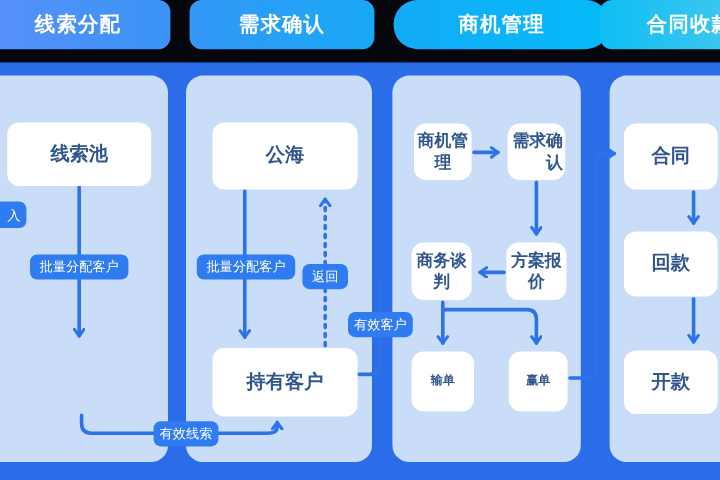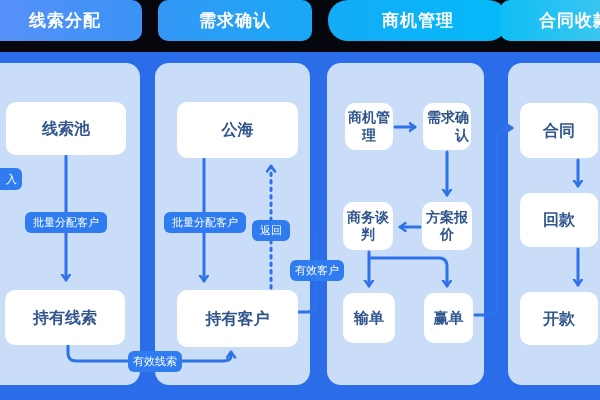--- a/index.html
+++ b/index.html
@@ -27,21 +27,21 @@
   .panel4{left:508px;width:120px;}
   
   .node{
     position:absolute;background:#fff;border-radius:10px;
     display:flex;align-items:center;justify-content:center;text-align:center;
     color:#31568D;font-weight:600;box-sizing:border-box;padding:2px;
     word-break:break-all;line-height:1.25;
   }
   .fs16{font-size:16px;}
   .fs14{font-size:14px;}
-  .fs15{font-size:15px;}
+  .fs15{font-size:10px;}
   
   .pill{
     position:absolute;background:#2F7BF0;color:#fff;border-radius:6px;
     display:flex;align-items:center;justify-content:center;
     font-size:11px;font-weight:500;box-sizing:border-box;white-space:nowrap;
   }
   .pill-import{justify-content:flex-end;padding-right:5px;}
   svg.wires{position:absolute;left:0;top:0;width:600px;height:400px;}
 </style>
 </head>
@@ -93,21 +93,20 @@
 
       <path d="M475,315 H489 Q497,315 497,307 V136 Q497,128 505,128 H512" marker-end="url(#ah)"></path>
 
       <path d="M578,160 V186" marker-end="url(#ah)"></path>
 
       <path d="M578,249 V285" marker-end="url(#ah)"></path>
     </g>
   </svg>
 
   <div class="node fs16" style="left:6px;top:102px;width:120px;height:53px;">线索池</div>
-  <div class="node fs16" style="left:5px;top:290px;width:120px;height:55px;">持有线索</div>
 
   <div class="node fs16" style="left:177px;top:102px;width:121px;height:56px;">公海</div>
   <div class="node fs16" style="left:177px;top:290px;width:121px;height:57px;text-align:right;">持有客户</div>
 
   <div class="node fs14" style="left:345px;top:103px;width:48px;height:47px;">商机管理</div>
   <div class="node fs14" style="left:423px;top:103px;width:48px;height:47px;text-align:right;">需求确认</div>
   <div class="node fs14" style="left:343px;top:202px;width:50px;height:48px;">商务谈判</div>
   <div class="node fs14" style="left:422px;top:202px;width:50px;height:48px;">方案报价</div>
   <div class="node fs15" style="left:343px;top:293px;width:52px;height:50px;">输单</div>
   <div class="node fs15" style="left:424px;top:293px;width:49px;height:50px;">赢单</div>

